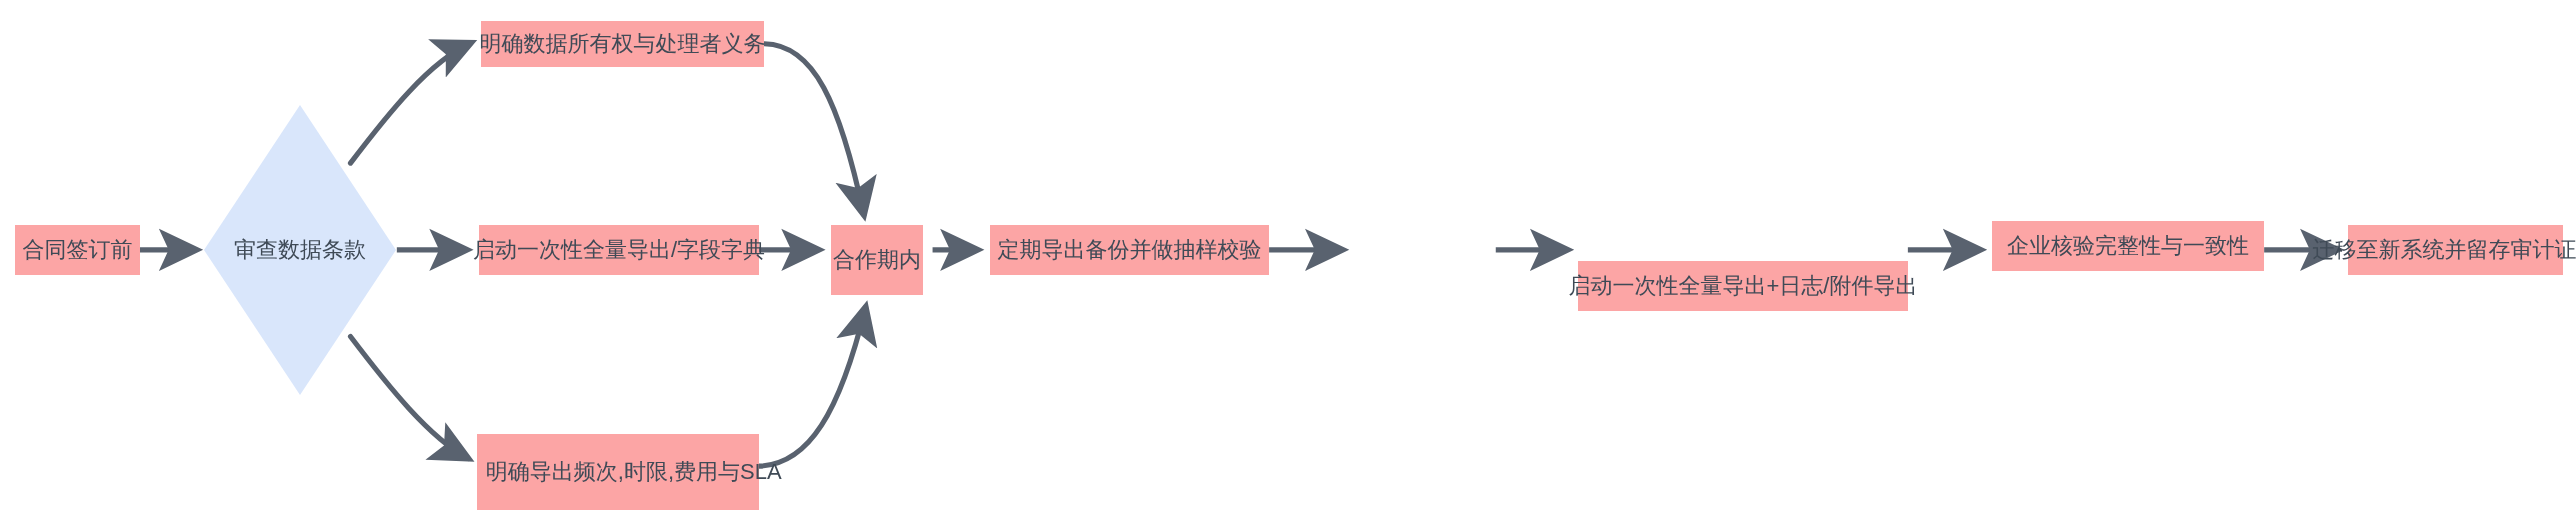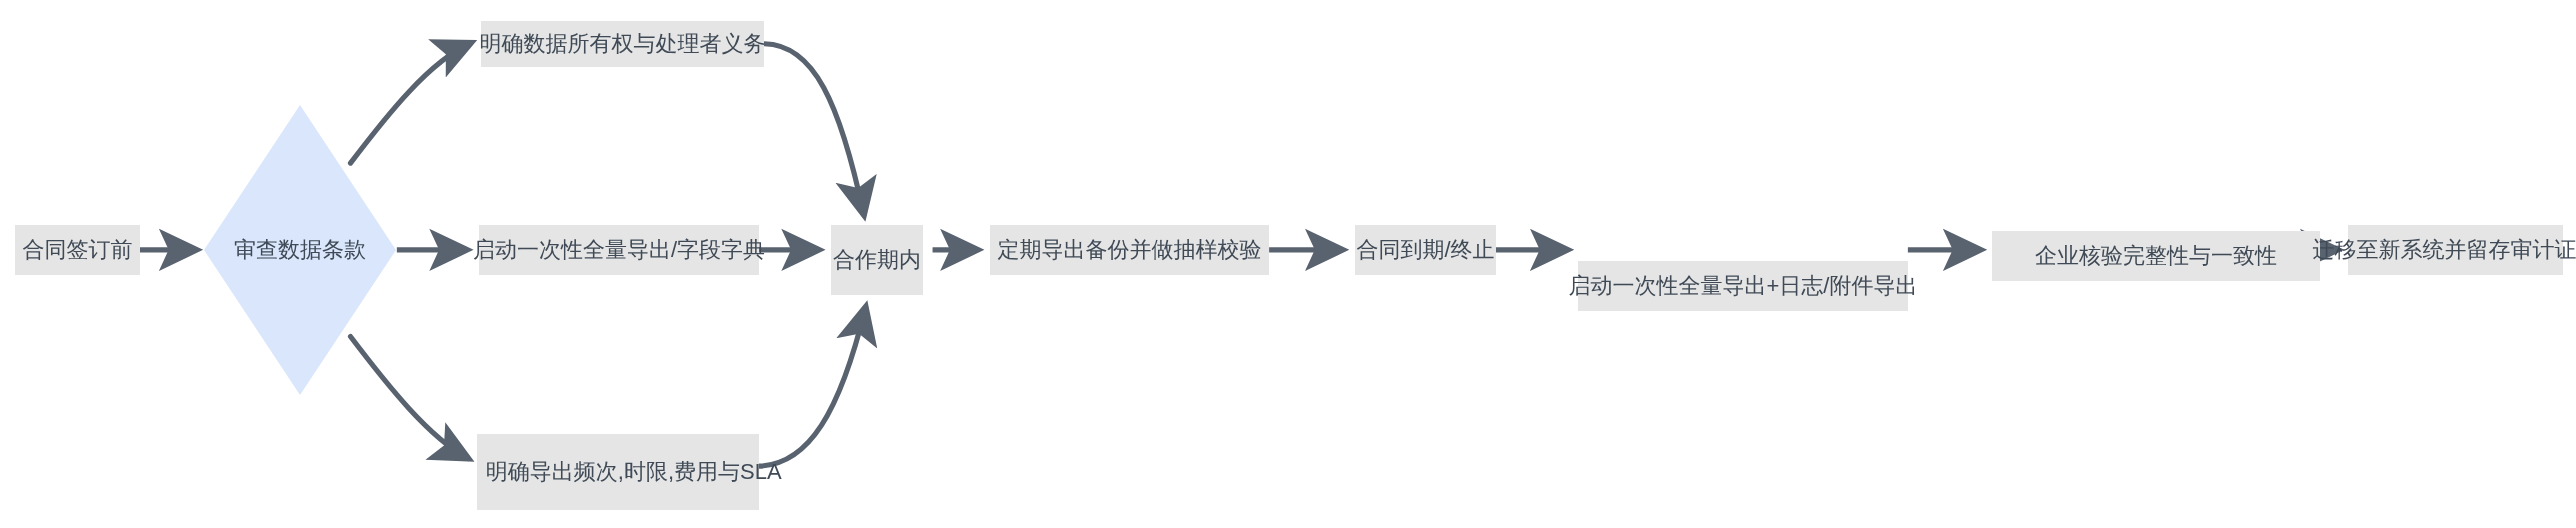--- a/index.html
+++ b/index.html
@@ -11,21 +11,21 @@
     position: relative;
     width: 2576px;
     height: 528px;
     background: #ffffff;
     overflow: hidden;
     font-family: "Liberation Sans", "DejaVu Sans", sans-serif;
   }
   .node {
     position: absolute;
     box-sizing: border-box;
-    background: #e5e5e5;
+    background: #fca5a5;
     color: #3f4a56;
     display: flex;
     align-items: center;
     justify-content: center;
     text-align: center;
     font-size: 22px;
     line-height: 1.25;
     letter-spacing: 0px;
     white-space: nowrap;
     padding: 0 8.6px;
@@ -121,29 +121,26 @@
   </div>
 
   <div class="node" style="left:831px; top:225px; width:92px; height:70px;">
     <span>合作期内</span>
   </div>
 
   <div class="node" style="left:990px; top:225px; width:279px; height:50px;align-items:center;">
     <span>定期导出备份并做抽样校验</span>
   </div>
 
-  <div class="node" style="left:1355px; top:225px; width:141px; height:50px;">
-    <span>合同到期/终止</span>
-  </div>
 
   <div class="node" style="left:1578px; top:225px; width:330px; height:50px;margin-top:36px;">
     <span>启动一次性全量导出+日志/附件导出</span>
   </div>
 
-  <div class="node" style="left:1992px; top:231px; width:328px; height:50px;">
+  <div class="node" style="left:1992px; top:221px; width:272px; height:50px;">
     <span>企业核验完整性与一致性</span>
   </div>
 
   <div class="node" style="left:2348px; top:225px; width:215px; height:50px;">
     <span>迁移至新系统并留存审计证据</span>
   </div>
 
 </div>
 
 

